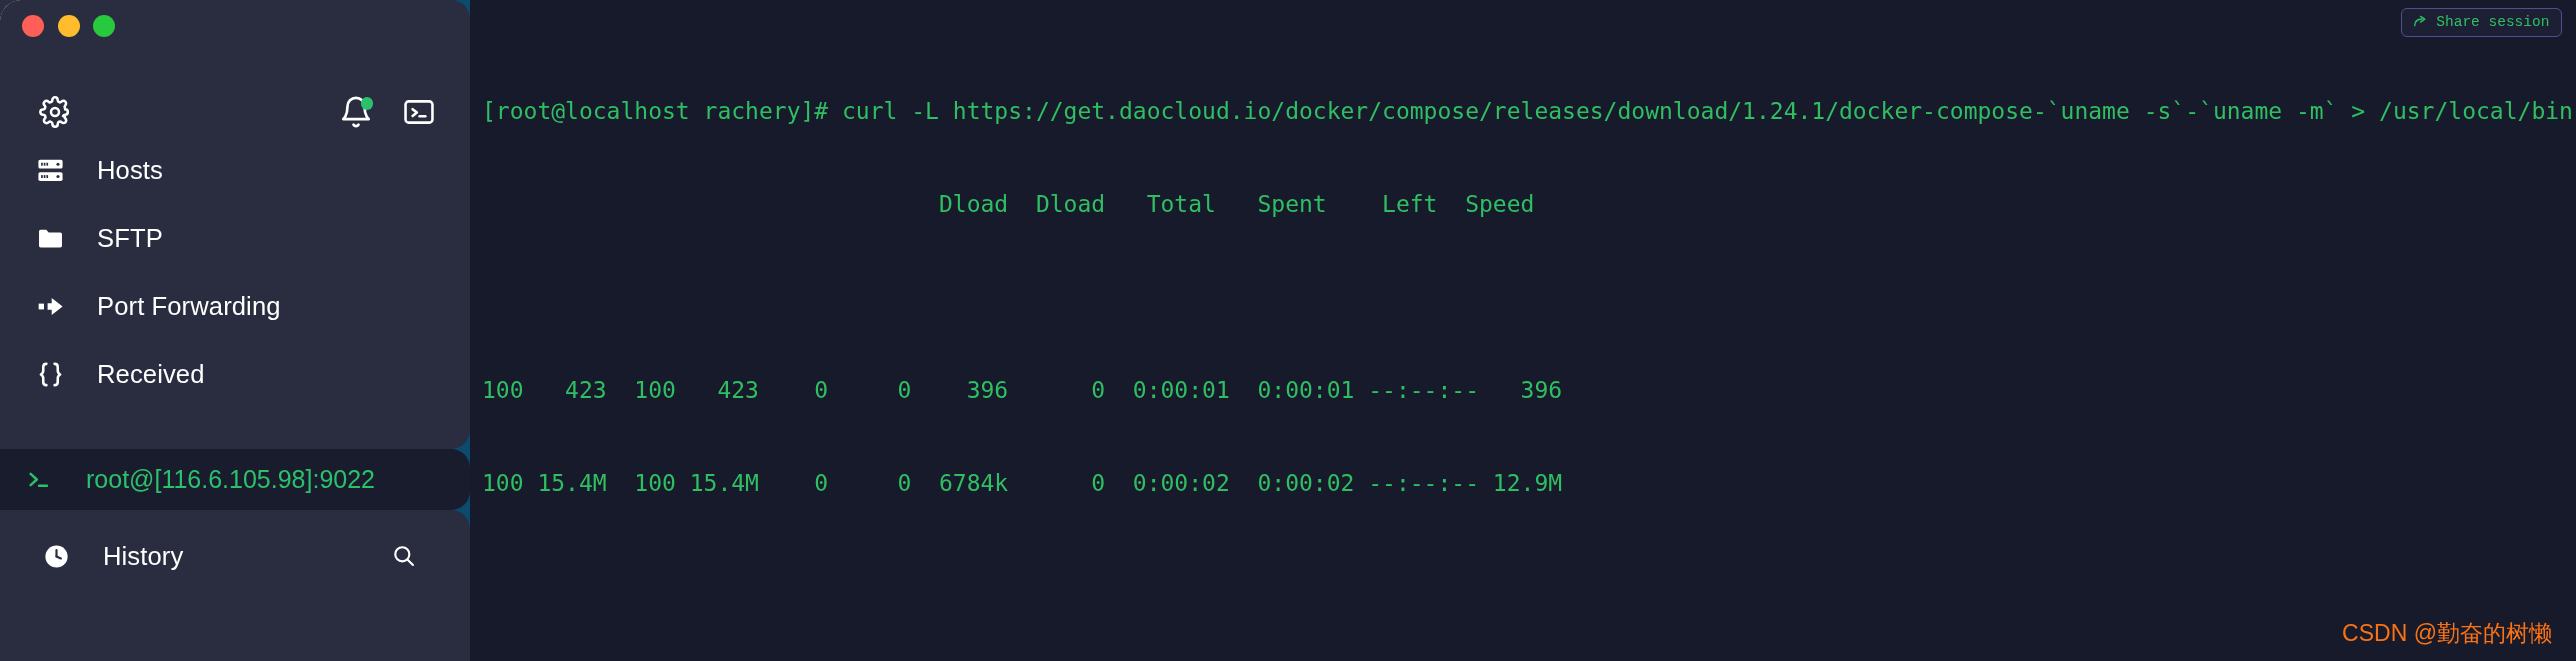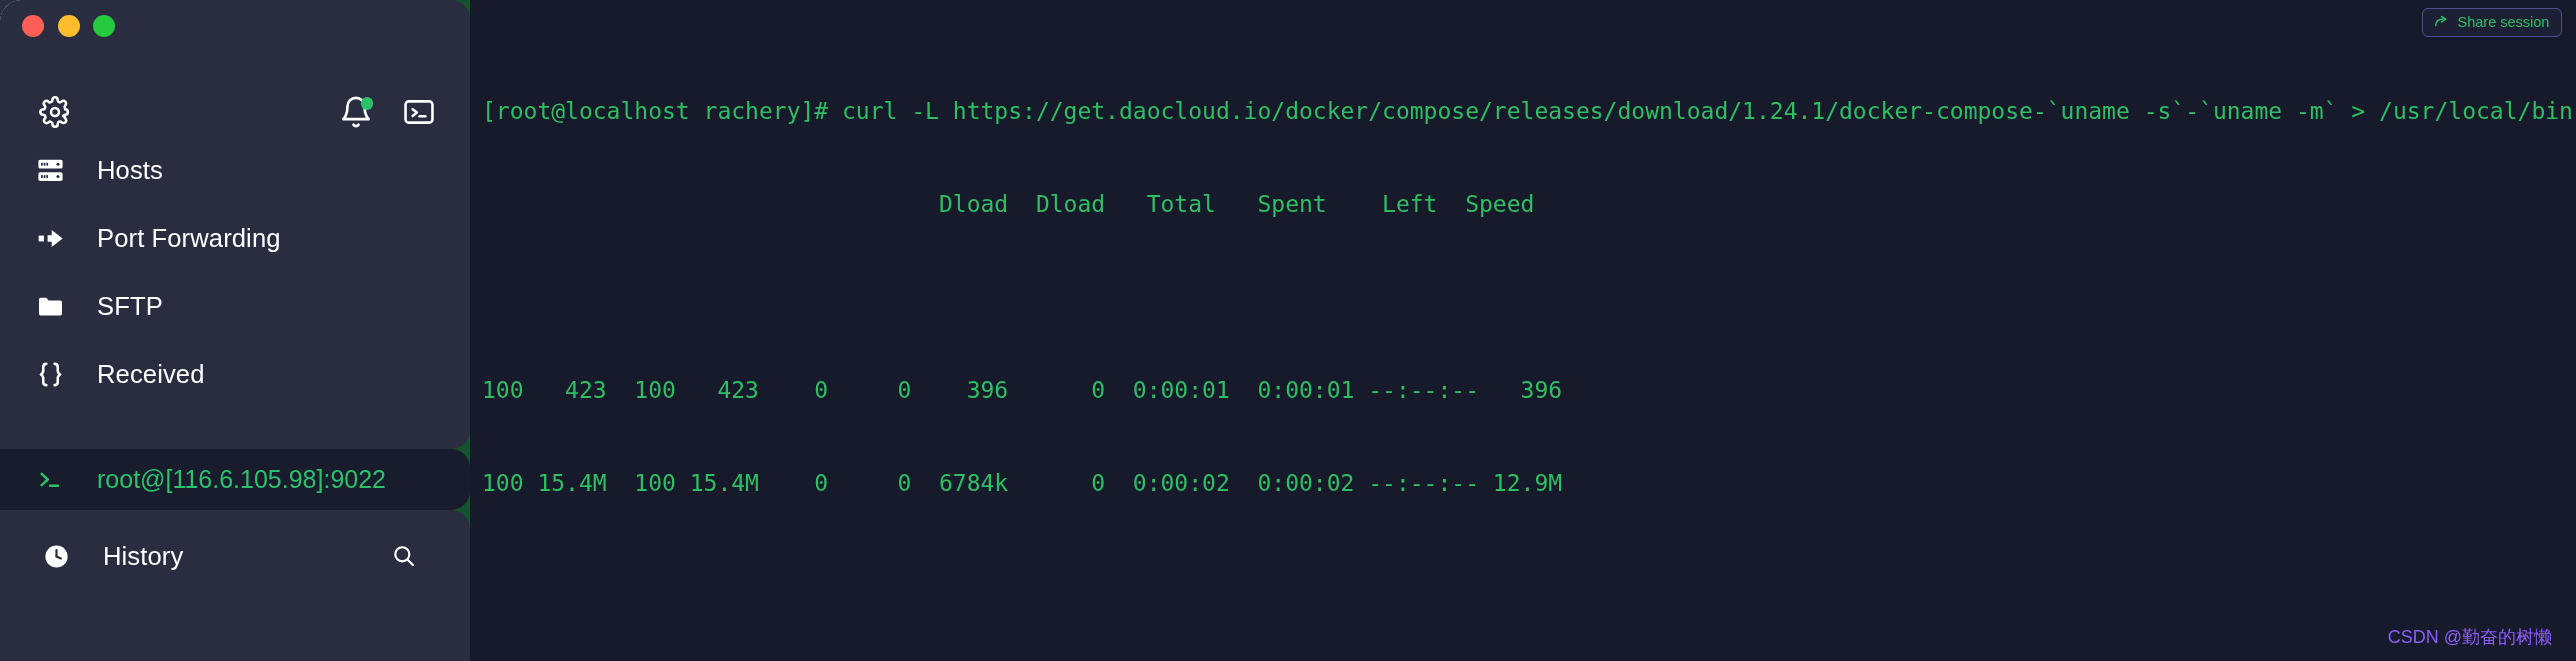--- a/index.html
+++ b/index.html
@@ -18,21 +18,21 @@
     height: 661px;
     background: #171a2b;
     display: flex;
   }
 
   
   #sidebar {
     position: relative;
     width: 470px;
     height: 661px;
-    background: #14532d;
+    background: #0c4a6e;
     flex: 0 0 470px;
   }
 
   .sb-panel {
     position: absolute;
     left: 0;
     width: 470px;
     background: #2a2d3f;
   }
 
@@ -125,21 +125,21 @@
 
   
   #session-row {
     position: absolute;
     top: 449px;
     left: 0;
     width: 470px;
     height: 61px;
     display: flex;
     align-items: center;
-    padding-left: 36px;
+    padding-left: 25px;
     z-index: 7;
     cursor: pointer;
   }
   #session-row .nav-ico { color: #2bc16b; }
   #session-label {
     margin-left: 24px;
     font-size: 25px;
     color: #2bc16b;
     white-space: nowrap;
   }
@@ -215,34 +215,34 @@
     align-items: center;
     gap: 8.5px;
     padding: 0 12px 0 10.2px;
     border: 1.3px solid #4f4f8f;
     border-radius: 6px;
     background: rgba(35,38,62,0.55);
     cursor: pointer;
     z-index: 9;
   }
   #share-label {
-    font-family: Liberation Sans, sans-serif;
+    font-family: Liberation Mono, monospace;
     font-size: 14.5px;
     color: #2fbf62;
     white-space: nowrap;
   }
 
   
   #watermark {
     position: absolute;
     right: 24px;
     bottom: 12px;
     font-family: "Liberation Sans", sans-serif;
-    font-size: 18px;
-    color: #8b5cf6;
+    font-size: 23px;
+    color: #f97316;
     white-space: nowrap;
     z-index: 8;
   }
 
   
   #corner-tl {
     position: absolute;
     top: 0; left: 0;
     width: 20.4px; height: 20.4px;
     background:
@@ -317,34 +317,34 @@
             <rect x="8.6" y="15.8" width="1.4" height="2.4" fill="#2a2d3f"></rect>
             <circle cx="18.2" cy="17" r="1.3" fill="#2a2d3f"></circle>
           </svg>
         </span>
         <span class="nav-label">Hosts</span>
       </div>
 
       <div class="nav-item">
         <span class="nav-ico">
           <svg width="29" height="29" viewBox="0 0 24 24" fill="#ffffff">
-            <polygon points="13,5 22,12 13,19 13,14.6 9.6,14.6 9.6,9.4 13,9.4"></polygon>
-            <polygon points="2.2,9.6 6.6,9.6 6.6,14.4 2.2,14.4"></polygon>
-          </svg>
-        </span>
-        <span class="nav-label">Port Forwarding</span>
+            <path d="M2.5 6.2c0-.8.6-1.4 1.4-1.4h4.6l2 2.3h9.6c.8 0 1.4.6 1.4 1.4v9.5c0 .8-.6 1.4-1.4 1.4H3.9c-.8 0-1.4-.6-1.4-1.4z"></path>
+          </svg>
+        </span>
+        <span class="nav-label">SFTP</span>
       </div>
 
       <div class="nav-item">
         <span class="nav-ico">
           <svg width="29" height="29" viewBox="0 0 24 24" fill="#ffffff">
-            <path d="M2.5 6.2c0-.8.6-1.4 1.4-1.4h4.6l2 2.3h9.6c.8 0 1.4.6 1.4 1.4v9.5c0 .8-.6 1.4-1.4 1.4H3.9c-.8 0-1.4-.6-1.4-1.4z"></path>
-          </svg>
-        </span>
-        <span class="nav-label">SFTP</span>
+            <polygon points="13,5 22,12 13,19 13,14.6 9.6,14.6 9.6,9.4 13,9.4"></polygon>
+            <polygon points="2.2,9.6 6.6,9.6 6.6,14.4 2.2,14.4"></polygon>
+          </svg>
+        </span>
+        <span class="nav-label">Port Forwarding</span>
       </div>
 
       <div class="nav-item">
         <span class="nav-ico">
           <svg width="29" height="29" viewBox="0 0 24 24" fill="none" stroke="#ffffff" stroke-width="2.1" stroke-linecap="round" stroke-linejoin="round">
             <path d="M8.6 3.2c-2 0-2.6 1-2.6 2.6v3.1c0 1.6-.7 2.4-2 3.1 1.3.7 2 1.5 2 3.1v3.1c0 1.6.6 2.6 2.6 2.6"></path>
             <path d="M15.4 3.2c2 0 2.6 1 2.6 2.6v3.1c0 1.6.7 2.4 2 3.1-1.3.7-2 1.5-2 3.1v3.1c0 1.6-.6 2.6-2.6 2.6"></path>
           </svg>
         </span>
         <span class="nav-label">Received</span>

